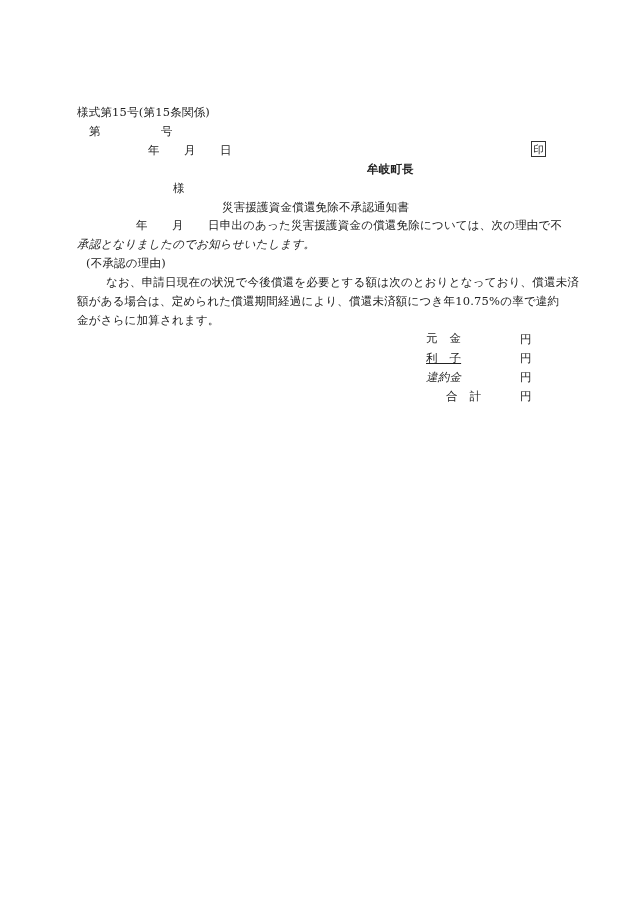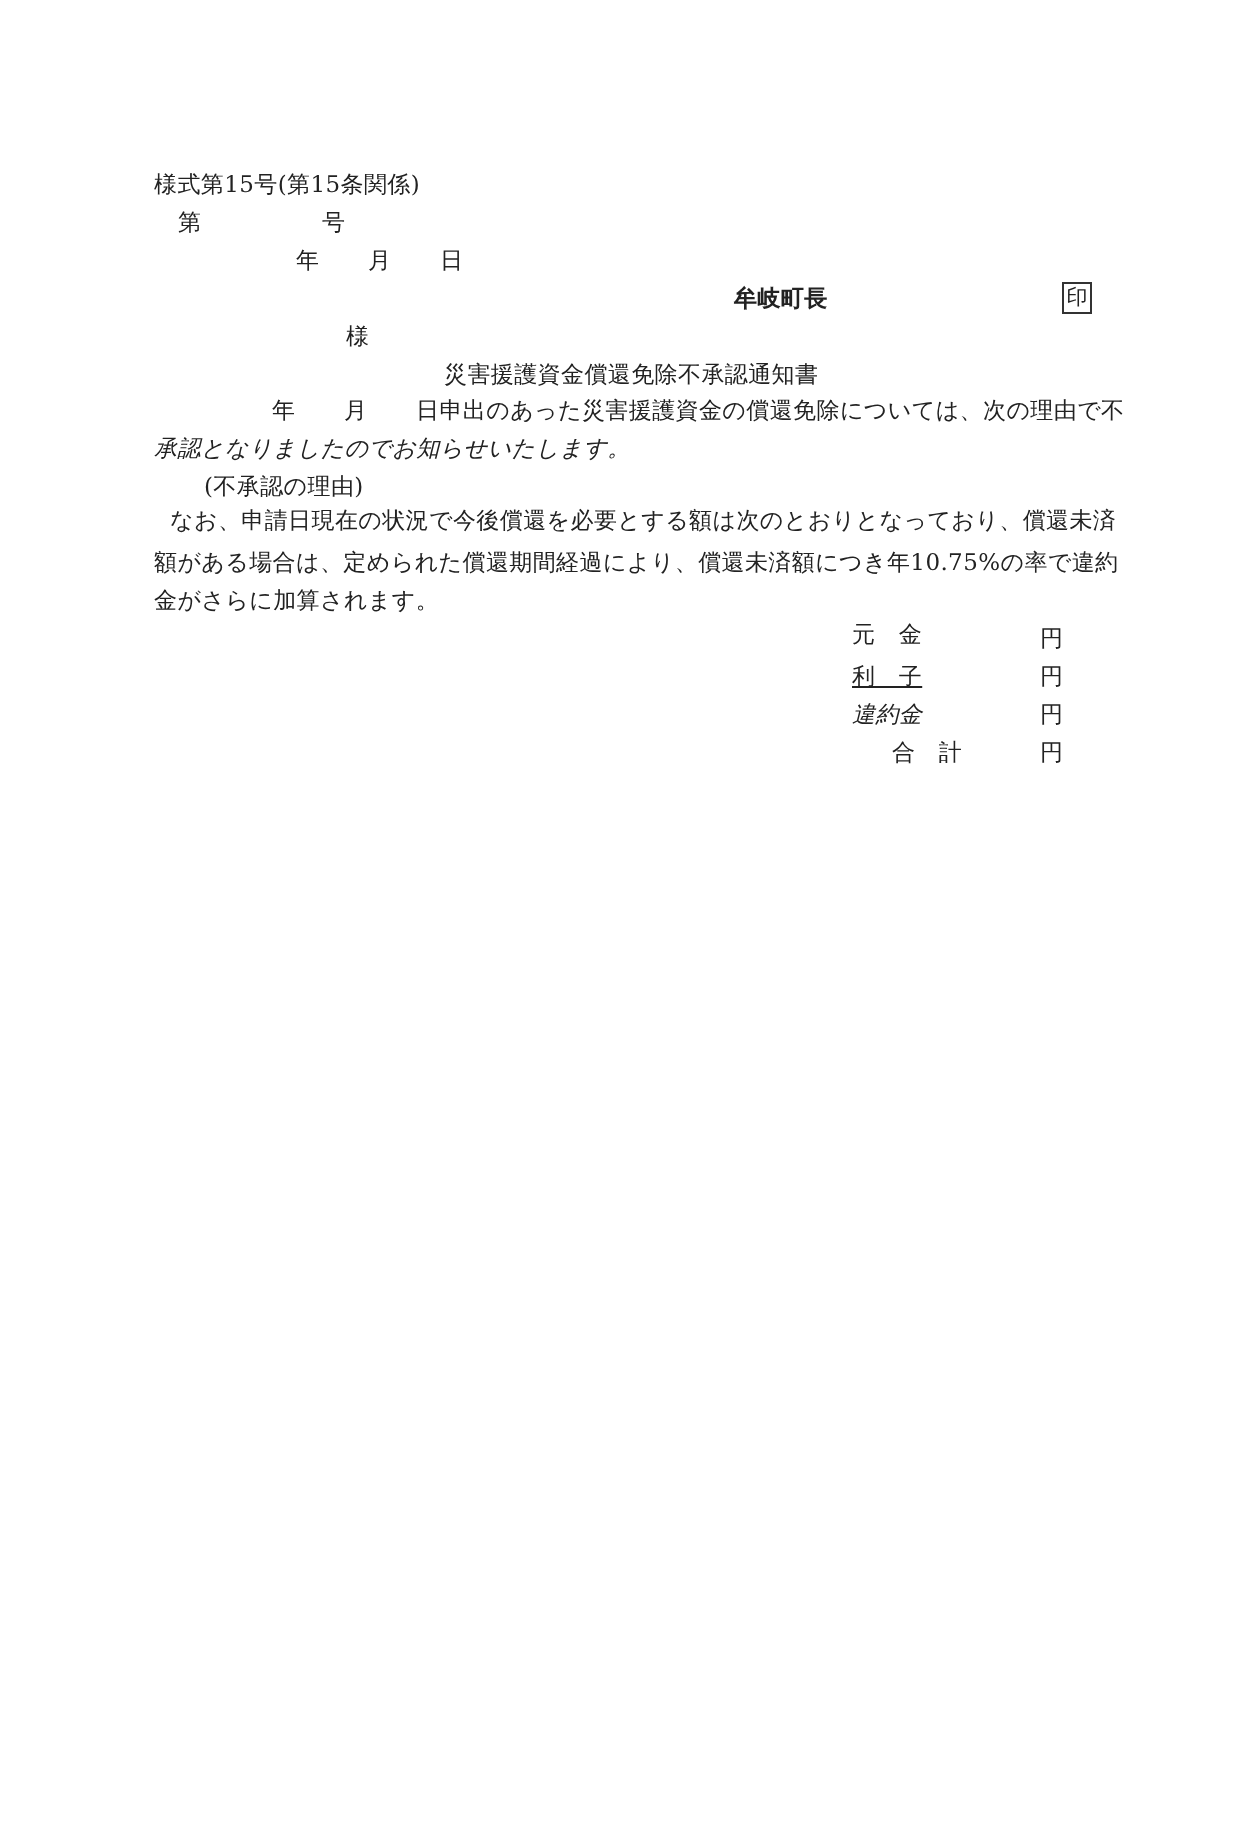--- a/index.html
+++ b/index.html
@@ -1,18 +1,18 @@
 <!DOCTYPE html>
 <html><head>
   <meta charset="utf-8">
   <style>
     html, body { margin: 0; padding: 0; background: #ffffff; }
     body { width: 630px; height: 915px; position: relative; overflow: hidden;
            font-family: "DejaVu Serif", "Liberation Serif", serif; color: #222; }
-    .t { position: absolute; font-size: 11.5px; line-height: 14px; white-space: nowrap; letter-spacing: 0.2px; }
+    .t { position: absolute; font-size: 11.5px; line-height: 14px; white-space: nowrap; letter-spacing: 0.2px; margin-top: 20px; }
     .seal { position: absolute; left: 531px; top: 141px; width: 13px; height: 14px; border: 1px solid #333;
             font-size: 10.5px; line-height: 14px; text-align: center; }
   </style>
 </head>
 <body>
 
 <div>
   <span class="t" style="left:77px; top:85px;">様式第15号(第15条関係)</span>
 
   <span class="t" style="left:89px; top:104px;">第</span>
@@ -27,23 +27,23 @@
 
   <span class="t" style="left:173px; top:161px;">様</span>
 
   <span class="t" style="left:222px; top:180px;">災害援護資金償還免除不承認通知書</span>
 
   <span class="t" style="left:136px; top:198px;">年</span>
   <span class="t" style="left:172px; top:198px;">月</span>
   <span class="t" style="left:208px; top:198px;">日申出のあった災害援護資金の償還免除については、次の理由で不</span>
   <span class="t" style="left:77px; top:217px;font-style:italic;">承認となりましたのでお知らせいたします。</span>
 
-  <span class="t" style="left:102px; top:236px;">(不承認の理由)</span>
+  <span class="t" style="left:86px; top:236px;">(不承認の理由)</span>
 
-  <span class="t" style="left:85px; top:255px;font-family:Liberation Mono, monospace;">なお、申請日現在の状況で今後償還を必要とする額は次のとおりとなっており、償還未済</span>
+  <span class="t" style="left:106px; top:255px;">なお、申請日現在の状況で今後償還を必要とする額は次のとおりとなっており、償還未済</span>
   <span class="t" style="left:77px; top:274px;">額がある場合は、定められた償還期間経過により、償還未済額につき年10.75%の率で違約</span>
   <span class="t" style="left:77px; top:293px;">金がさらに加算されます。</span>
 
   <div>
     <span class="t" style="left:426px; top:312px;font-family:Liberation Mono, monospace;">元　金</span>
     <span class="t" style="left:520px; top:312px;">円</span>
 
     <span class="t" style="left:426px; top:331px;text-decoration:underline;">利　子</span>
     <span class="t" style="left:520px; top:331px;">円</span>
 

